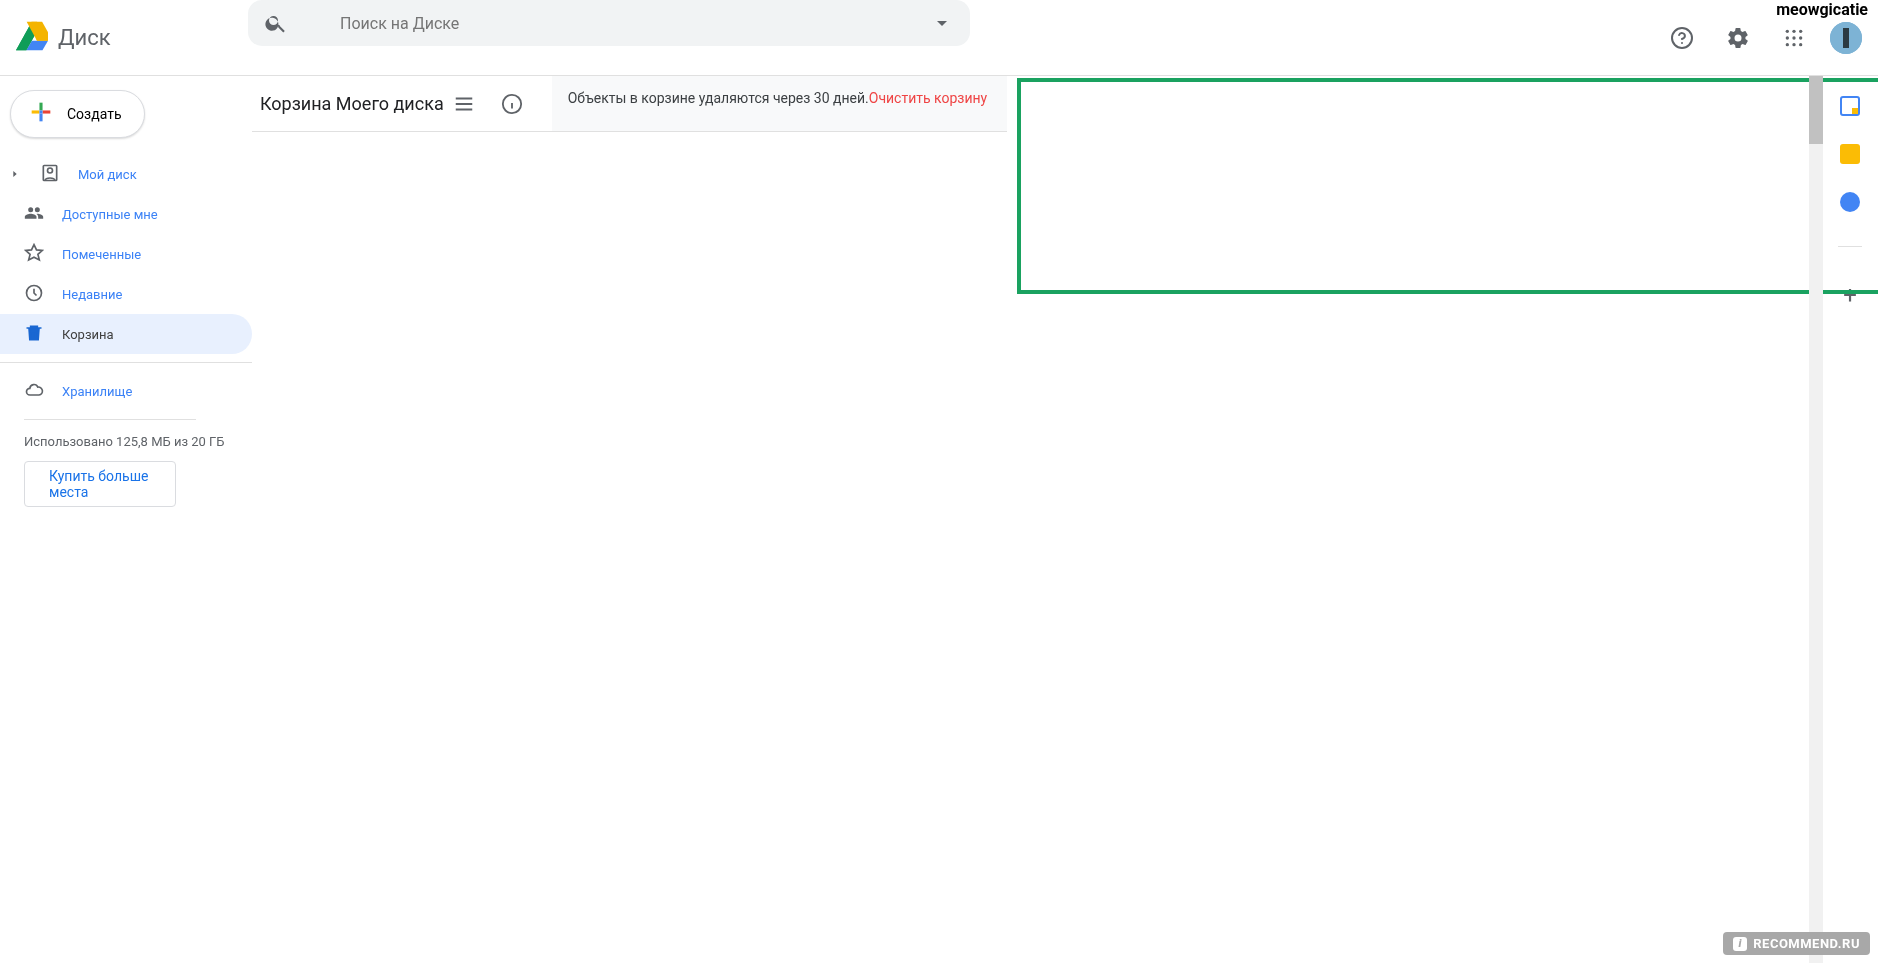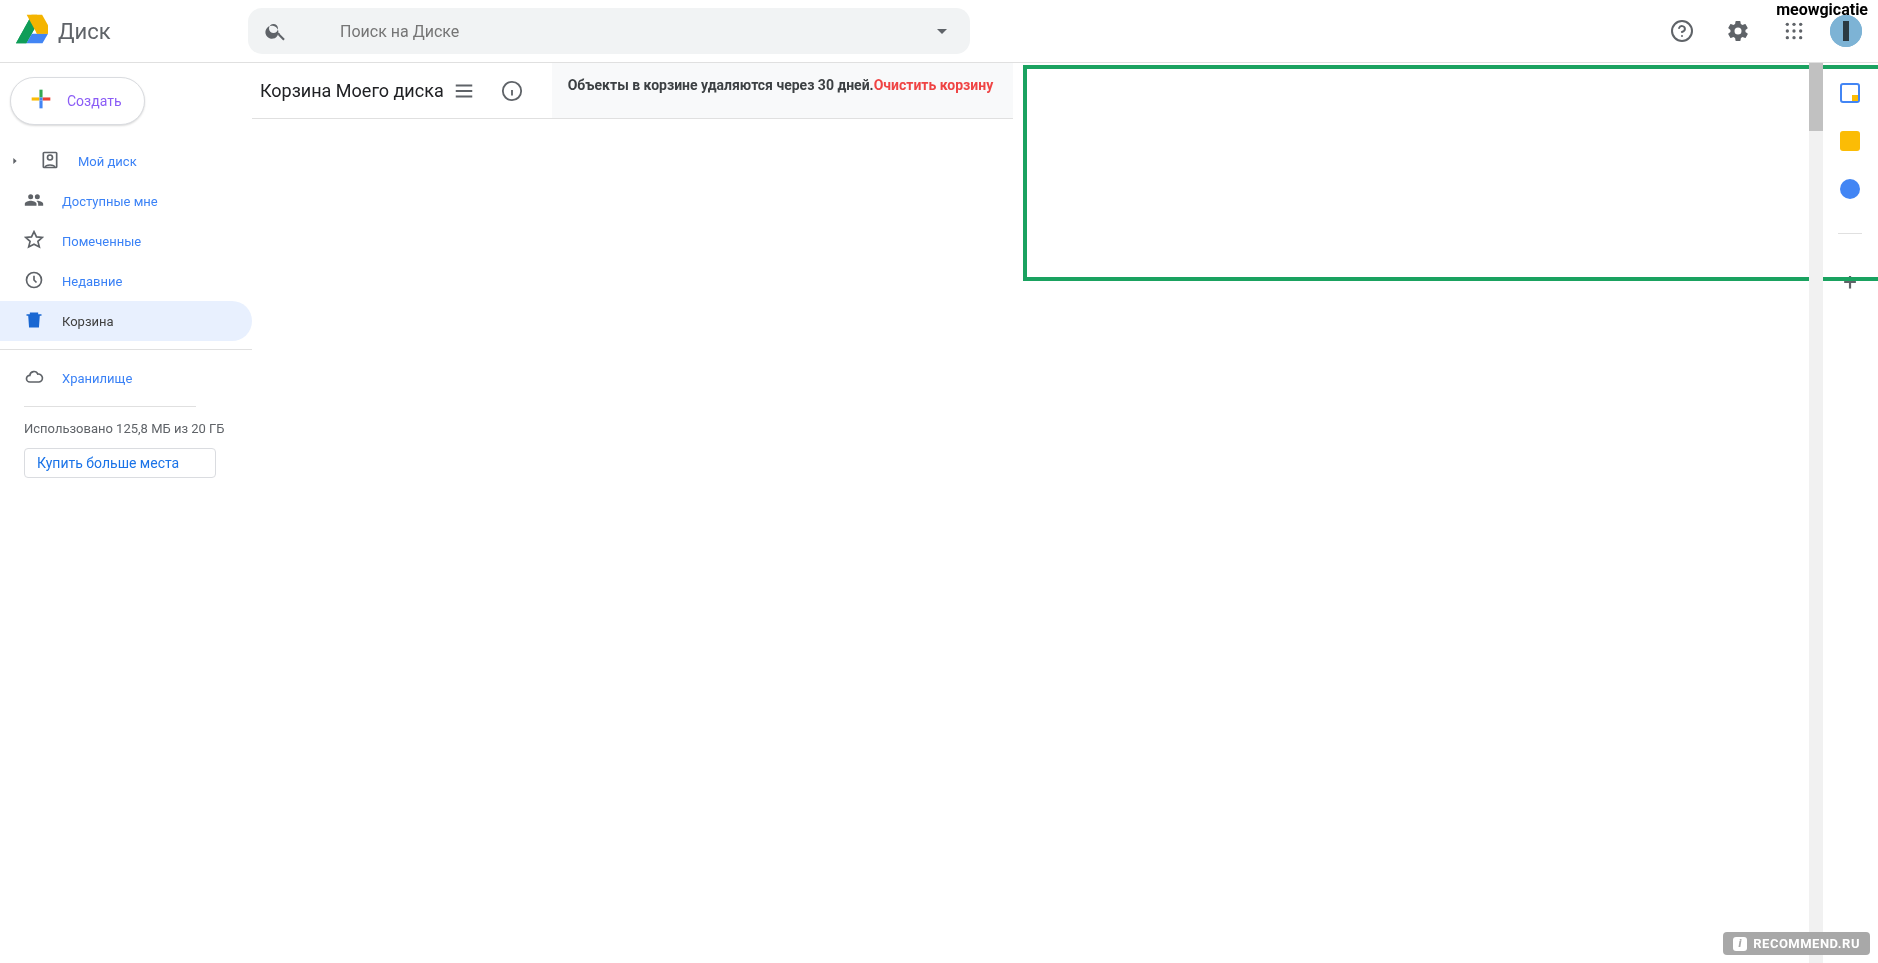--- a/index.html
+++ b/index.html
@@ -1,51 +1,51 @@
 <!DOCTYPE html>
 <html><head>
 <meta charset="utf-8">
 <style>
 * { margin: 0; padding: 0; box-sizing: border-box; font-family: Roboto, Arial, sans-serif; }
 body { background: #fff; width: 1878px; height: 963px; overflow: hidden; position: relative; }
 
 
-.topbar { height: 63px; display: flex; align-items: center; padding: 0 10px 0 16px; border-bottom: 1px solid #e0e0e0; }
+.topbar { height: 76px; display: flex; padding: 0 10px 0 16px; border-bottom: 1px solid #e0e0e0; }
 .logo-block { display: flex; align-items: center; gap: 10px; width: 232px; }
 .logo-block .txt { font-size: 22px; color: #5f6368; }
 .search-wrap { position: relative; width: 722px; height: 46px; background: #f1f3f4; border-radius: 14px; display: flex; align-items: center; padding: 0 16px; gap: 40px; }
 .search-wrap input { flex: 1; border: none; background: transparent; font-size: 16px; color: #5f6368; outline: none; padding: 0 12px; }
 .search-icon, .dd-icon { color: #5f6368; display: flex; }
 .top-right { margin-left: auto; display: flex; align-items: center; gap: 16px; padding-right: 6px; }
 .icon-btn { width: 40px; height: 40px; border-radius: 50%; display: flex; align-items: center; justify-content: center; color: #5f6368; cursor: pointer; }
 .avatar { width: 32px; height: 32px; border-radius: 50%; background: #7db3d5; display:flex; align-items:center; justify-content:center; overflow:hidden; }
 .username-tag { position: absolute; top: 0; right: 10px; font-size: 16px; font-weight: 700; color: #000; }
 
 
 .main-row { display: flex; height: calc(100% - 63px); }
 
 
 .sidebar { width: 252px; padding: 10px 0; }
 .new-btn { margin: 4px 10px 16px 10px; height: 48px; min-width: 120px; border: 1px solid #dadce0; border-radius: 24px; background: #fff; display: inline-flex; align-items: center; gap: 12px; padding: 0 22px 0 16px; box-shadow: 0 1px 2px rgba(0,0,0,.15); cursor: pointer; }
-.new-btn span.lbl { font-size: 14px; color: #8b5cf6; }
+.new-btn span.lbl { font-size: 14px; color: #000000; }
 .nav-item { height: 40px; display: flex; align-items: center; gap: 18px; padding: 0 24px; font-size: 13px; color: #3b82f6; border-radius: 0 20px 20px 0; cursor: pointer; }
 .nav-item.active { background: #e8f0fe; color: #404040; font-weight: 400; }
 .nav-item.active svg { stroke: #1967d2; fill: #1967d2; }
 .nav-item .arrow { width: 12px; margin-left: -14px; display:flex; }
 .divider { height: 1px; background: #e0e0e0; margin: 8px 0 8px 0; }
 .storage-sep { height: 1px; background: #e0e0e0; margin: 8px 0 8px 24px; width: 172px;}
 .storage-txt { padding: 6px 24px 10px 24px; font-size: 13px; color: #5f6368; line-height: 1.3; }
-.buy-btn { margin: 0 24px; border: 1px solid #dadce0; border-radius: 4px; padding: 6px 12px; font-size: 14px; color: #1a73e8; display:inline-block; cursor:pointer; width:192px;}
+.buy-btn { margin: 0 24px; border: 1px solid #dadce0; border-radius: 4px; padding: 6px 24px; font-size: 14px; color: #1a73e8; display:inline-block; cursor:pointer; width:152px;}
 
 
 .content { flex: 1; display: flex; flex-direction: row; border-right: 1px solid #e0e0e0; }
 .content-head { height: 56px; display: flex; align-items: center; padding: 0 20px 0 8px; border-bottom: 1px solid #e0e0e0; }
 .content-head h2 { font-size: 18px; font-weight: 400; color: #202124; flex:1; }
 .head-icons { display: flex; gap: 8px; }
-.banner { background: #f8f9fa; display: flex; align-items: center; padding: 0 20px 12px 16px; height: 56px; font-size: 14px; color: #3c4043; border-bottom: 1px solid #e0e0e0; margin: 0 6px 0 0; font-weight: bold;}
+.banner { background: #f8f9fa; display: flex; align-items: center; padding: 0 20px 12px 16px; height: 56px; font-size: 14px; color: #3c4043; border-bottom: 1px solid #e0e0e0; margin: 0 6px 0 0;}
 .banner .spacer { flex: 1; }
 .banner .empty-link { color: #ef4444; cursor: pointer; }
 .list-head { display: flex; padding: 14px 30px 8px 10px; font-size: 13px; color: #5f6368; }
 .list-head .col1 { flex: 1; }
 .list-head .col2 { display: flex; align-items: center; gap: 18px; padding-right: 6px;}
 .scroll-area { flex: 1; position: relative; padding: 4px 8px 0 4px; }
 .green-box { position: absolute; left: 4px; top: 2px; width: 1262px; height: 216px; border: 4px solid #1aa260; }
 .scrollbar-fake{ position:absolute; top:0; right:-2px; width:14px; height:100%; background:#f1f1f1;}
 .scrollthumb{position:absolute; top:0; right:0; width:14px; height:68px; background:#c1c1c1;}
 

